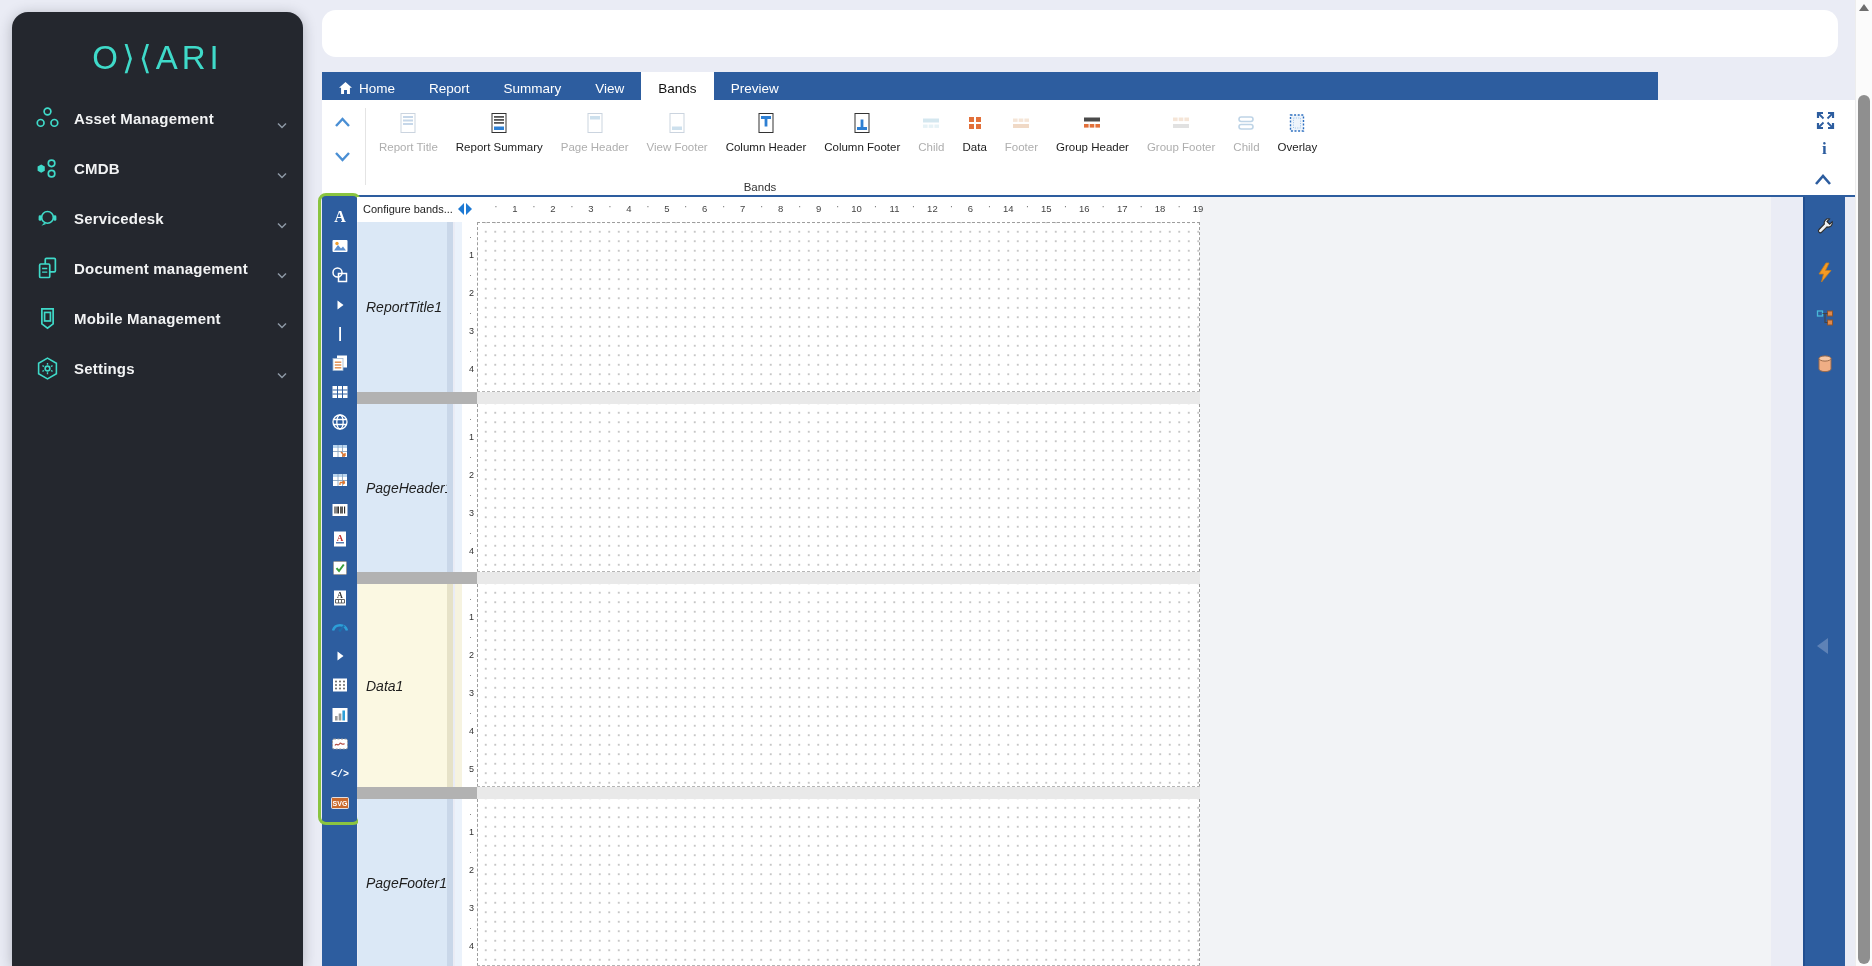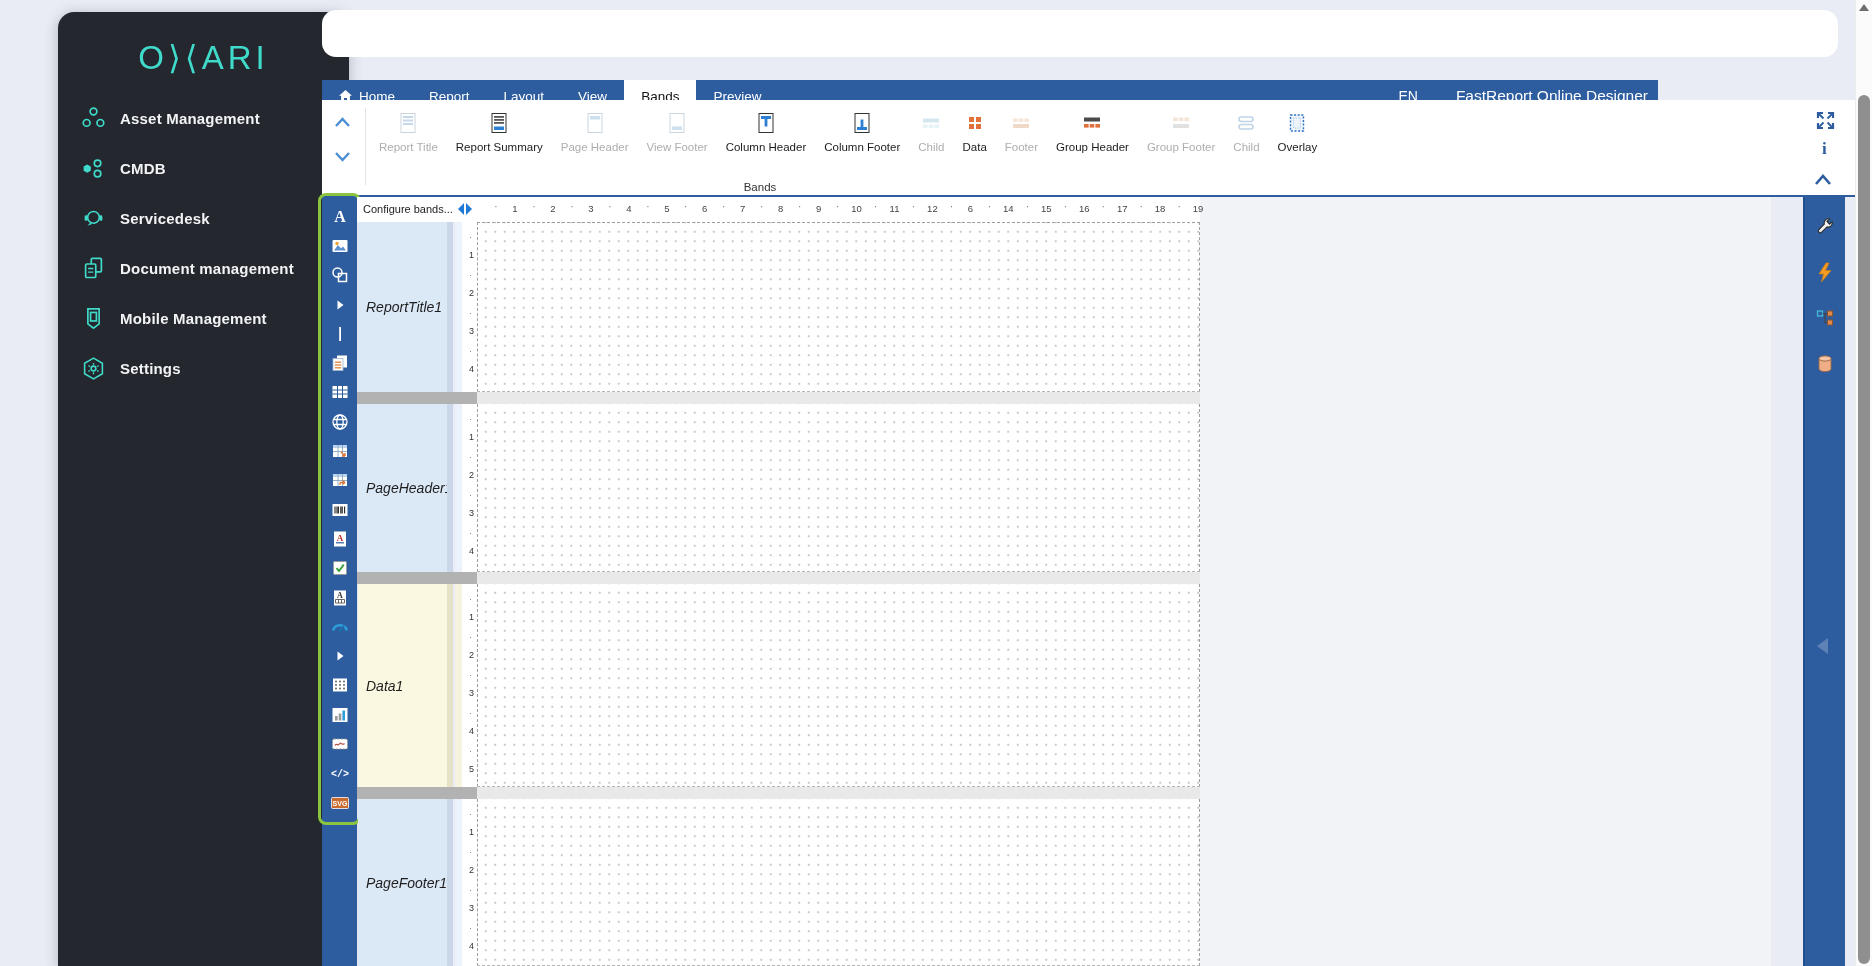--- a/index.html
+++ b/index.html
@@ -6,34 +6,34 @@
     --accent:#3fdac9; --sidebar:#24272e; --blue:#2d5d9f; --green:#8ac440;
     --band-blue:#dbe8f6; --band-yellow:#fbf8e2; --orange:#e2703a;
   }
   *{margin:0;padding:0;box-sizing:border-box;}
   html,body{width:1872px;height:966px;overflow:hidden;}
   body{background:#eaecf5;font-family:"Liberation Sans",sans-serif;-webkit-font-smoothing:antialiased;}
   #app{position:relative;width:1872px;height:966px;}
 
   
   #sidebar{position:absolute;left:12px;top:12px;width:291px;height:954px;background:var(--sidebar);
-           border-radius:16px 16px 0 0;box-shadow:0 2px 14px rgba(30,34,48,.28);margin-left:46px;}
+           border-radius:16px 16px 0 0;box-shadow:0 2px 14px rgba(30,34,48,.28);}
   #logo{margin-top:26px;text-align:center;color:var(--accent);font-size:33px;letter-spacing:4px;font-weight:400;}
   #menu{margin-top:16px;}
   .menu-item{position:relative;height:50px;display:flex;align-items:center;cursor:pointer;}
   .mi-icon{width:30px;height:30px;margin-left:20px;display:flex;align-items:center;justify-content:center;flex:0 0 30px;}
   .mi-label{margin-left:12px;color:#f2f3f4;font-size:15px;font-weight:700;letter-spacing:.2px;}
   .mi-chev{position:absolute;right:16px;top:22px;}
   #toggle-row{display:flex;align-items:center;height:50px;margin-top:2px;cursor:pointer;}
   #toggle-row .mi-icon{margin-left:24px;}
   #toggle-row .mi-label{margin-left:10px;}
 
   
   #topcard{position:absolute;left:322px;top:10px;width:1516px;height:47px;background:#fff;border-radius:14px;}
-  #tabbar{position:absolute;left:322px;top:80px;width:1336px;height:32px;background:var(--blue);display:flex;align-items:stretch;}
+  #tabbar{position:absolute;left:322px;top:72px;width:1336px;height:32px;background:var(--blue);display:flex;align-items:stretch;}
   .tab{display:flex;align-items:center;padding:0 17px;color:#fff;font-size:13.5px;cursor:pointer;}
   .tab .tab-icon{margin-right:7px;display:flex;}
   .tab.active{background:#fff;color:#111;}
   #tab-right{margin-left:auto;display:flex;align-items:center;color:#fff;}
   #lang{font-size:14px;margin-right:38px;cursor:pointer;}
   #apptitle{font-size:15.5px;margin-right:10px;}
 
   
   #ribbon{position:absolute;left:322px;top:100px;width:1533px;height:97px;background:#fff;border-bottom:2px solid var(--blue);}
   .rib-chev{position:absolute;left:12px;cursor:pointer;}
@@ -190,39 +190,35 @@
             </svg>
           </span>
     <span class="tab-label">Home</span>
   </div>
         <div class="tab">
 
     <span class="tab-label">Report</span>
   </div>
         <div class="tab">
 
-    <span class="tab-label">Layout</span>
+    <span class="tab-label">Summary</span>
   </div>
         <div class="tab">
 
     <span class="tab-label">View</span>
   </div>
         <div class="tab active">
 
     <span class="tab-label">Bands</span>
   </div>
         <div class="tab">
 
     <span class="tab-label">Preview</span>
   </div>
       </div>
-    <div id="tab-right">
-      <span id="lang">EN</span>
-      <span id="apptitle">FastReport Online Designer</span>
-    </div>
   </div>
 
   <div id="ribbon">
     <span class="rib-chev" style="top:14px"><svg width="17" height="11" viewBox="0 0 17 11">
           <polyline points="2,9 8.5,2 15,9" fill="none" stroke="#4a8fd4" stroke-width="2.4"></polyline>
         </svg></span>
     <span class="rib-chev" style="top:48px"><svg width="17" height="11" viewBox="0 0 17 11">
           <polyline points="2,2 8.5,9 15,2" fill="none" stroke="#4a8fd4" stroke-width="2.4"></polyline>
         </svg></span>
     <div class="rib-sep"></div>

